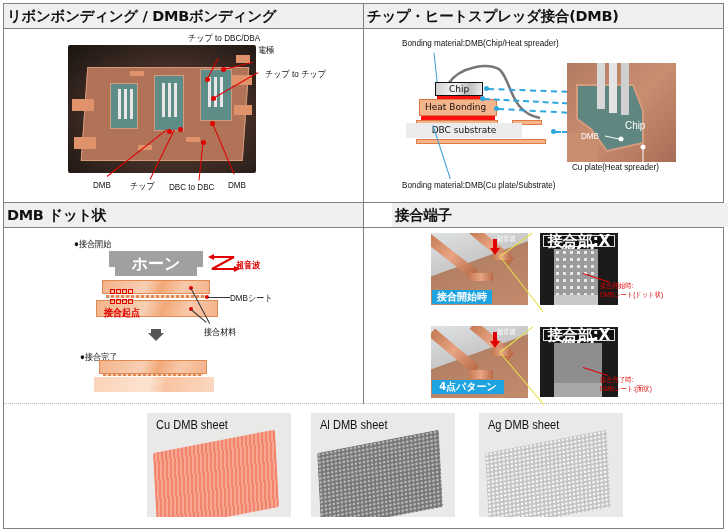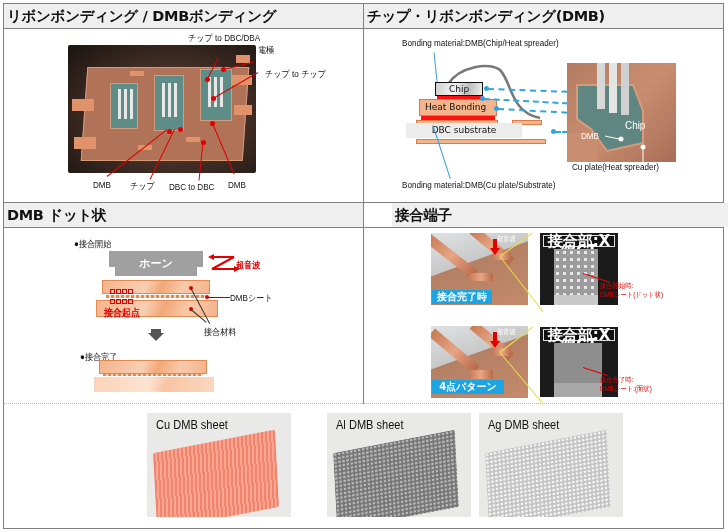--- a/index.html
+++ b/index.html
@@ -38,21 +38,21 @@
   .cuplate { position: absolute; background: #f4b48c; border: 1px solid #e07a44; height: 5px; }
   .dbc { position: absolute; left: 406px; top: 123px; width: 116px; height: 15px; background: #ececec; font-size: 9px; text-align: center; line-height: 15px; }
   .blueline { position: absolute; height: 1px; background: #3b9fd6; transform-origin: left center; }
   .bluedash { position: absolute; height: 0; border-top: 2px dashed #2ea6e0; }
   .bluedot { position: absolute; width: 5px; height: 5px; border-radius: 50%; background: #2ea6e0; }
   .photo2 { position: absolute; left: 567px; top: 63px; width: 109px; height: 99px; background: linear-gradient(135deg,#b37b62,#c98e70 50%,#a86d55); overflow: hidden; }
 
   
   .horn-top { position: absolute; left: 109px; top: 251px; width: 94px; height: 16px; background: #a0a0a0; }
   .horn-bot { position: absolute; left: 115px; top: 263px; width: 82px; height: 13px; background: #a0a0a0; }
-  .horn-text { position: absolute; left: 109px; top: 251px; width: 94px; height: 25px; color: #fff; font-size: 11px; text-align: center; line-height: 25px; font-weight: bold; }
+  .horn-text { position: absolute; left: 109px; top: 251px; width: 94px; height: 25px; color: #fff; font-size: 16px; text-align: center; line-height: 25px; font-weight: bold; }
   .plate { position: absolute; background: linear-gradient(110deg,#f4b48c 0%,#f8cfb4 40%,#f2a878 55%,#f8c9aa 75%,#f4b48c 100%); border: 1px solid #e08a52; }
   .plate.faint { border-color: transparent; background: linear-gradient(110deg,#fbd2b7,#fde3d2 45%,#f9c4a2 60%,#fbd8c1); }
   .sheet { position: absolute; height: 3px; background: repeating-linear-gradient(90deg,#e08a52 0 3px,#f8d8c4 3px 5px); }
   .sq { position: absolute; width: 5px; height: 5px; border: 1px solid #e00000; }
   .arrow-down { position: absolute; left: 148px; top: 333px; width: 0; height: 0; border-left: 8px solid transparent; border-right: 8px solid transparent; border-top: 8px solid #555; }
   .arrow-stem { position: absolute; left: 151px; top: 329px; width: 10px; height: 5px; background: #555; }
 
   
   .photo-term { position: absolute; width: 97px; height: 72px; background: linear-gradient(160deg,#dfe2e4 0%,#c8c8c8 40%,#b48064 41%,#c48a6c 100%); overflow: hidden; }
   .ribbon { position: absolute; background: linear-gradient(90deg,#c77b55,#e8a584,#b86a48); }
@@ -70,21 +70,21 @@
 <body>
 
 <div class="frame"></div>
 <div class="vdiv"></div>
 <div class="hline" style="top:28px"></div>
 <div class="hline" style="top:202px"></div>
 <div class="hline" style="top:227px"></div>
 <div class="dotline"></div>
 
 <div class="hdr" style="left:4px;top:4px;width:359px;">リボンボンディング / DMBボンディング</div>
-<div class="hdr" style="left:364px;top:4px;width:359px;">チップ・リボンボンディング(DMB)</div>
+<div class="hdr" style="left:364px;top:4px;width:359px;">チップ・ヒートスプレッダ接合(DMB)</div>
 <div class="hdr" style="left:4px;top:203px;width:359px;">DMB ドット状</div>
 <div class="hdr" style="left:364px;top:203px;width:359px;margin-left:28px;">接合端子</div>
 
 <div class="module">
   <div class="base"></div>
   <div class="tile" style="left:42px;top:38px;width:28px;height:46px;"></div>
   <div class="tile" style="left:86px;top:30px;width:30px;height:56px;"></div>
   <div class="tile" style="left:132px;top:24px;width:32px;height:52px;"></div>
   <div class="strip" style="left:50px;top:44px;height:30px;"></div>
   <div class="strip" style="left:56px;top:44px;height:30px;"></div>
@@ -220,21 +220,21 @@
   <div class="ribbon" style="left:-10px;top:18px;width:60px;height:10px;transform:rotate(38deg);"></div>
   <div class="ribbon" style="left:36px;top:8px;width:50px;height:10px;transform:rotate(40deg);"></div>
   <div class="ribbon" style="left:38px;top:40px;width:24px;height:8px;"></div>
   <div class="ribbon" style="left:62px;top:20px;width:18px;height:7px;"></div>
   <div class="lbl" style="left:66px;top:1px;color:#fff;font-size:7px;">超音波</div>
   <svg style="position:absolute;left:59px;top:6px;" width="10" height="16">
       <rect x="3" y="0" width="4" height="9" fill="#e00000"></rect>
       <polygon points="0,9 10,9 5,16" fill="#e00000"></polygon>
     </svg>
 </div>
-<div class="tagblue" style="left:432px;top:290px;">接合完了時</div>
+<div class="tagblue" style="left:432px;top:290px;">接合開始時</div>
 <div class="yline" style="left:500px;top:256px;width:40px;transform:rotate(-36deg);"></div>
 <div class="yline" style="left:500px;top:256px;width:70px;transform:rotate(52deg);"></div>
 
 <div class="xray" style="left:540px;top:233px;">
   <div class="xray-title">接合部:X線CT</div>
   <div style="position:absolute;left:14px;top:16px;width:44px;height:56px;background:radial-gradient(circle,#e8e8e8 1.4px,#9c9c9c 2px) 0 0/7px 7px;"></div>
   <div style="position:absolute;left:14px;top:62px;width:44px;height:10px;background:#c8c8c8;"></div>
 </div>
 <div class="leader" style="left:583px;top:273px;width:28px;transform:rotate(18deg);"></div>
 <div class="lbl red" style="left:600px;top:281px;font-size:7px;">接合開始時:</div>
@@ -261,20 +261,20 @@
   <div style="position:absolute;left:14px;top:56px;width:48px;height:14px;background:#a8a8a8;"></div>
 </div>
 <div class="leader" style="left:583px;top:367px;width:26px;transform:rotate(18deg);"></div>
 <div class="lbl red" style="left:600px;top:375px;font-size:7px;">接合完了時:</div>
 <div class="lbl red" style="left:600px;top:384px;font-size:7px;">DMBシート:(面状)</div>
 
 <div class="sheetphoto" style="left:147px;">
   <div class="s" style="background:repeating-linear-gradient(90deg,#f2836c 0 2px,#f7a692 2px 4px);"></div>
   <div class="cap">Cu DMB sheet</div>
 </div>
-<div class="sheetphoto" style="left:327px;">
+<div class="sheetphoto" style="left:311px;">
   <div class="s" style="background:radial-gradient(circle,#b8b8b8 1px,#777 1.6px) 0 0/4px 4px;"></div>
   <div class="cap">Al DMB sheet</div>
 </div>
 <div class="sheetphoto" style="left:479px;">
   <div class="s" style="background:radial-gradient(circle,#f6f6f6 1px,#c4c4c4 1.6px) 0 0/4px 4px;"></div>
   <div class="cap">Ag DMB sheet</div>
 </div>
 
 </body></html>

